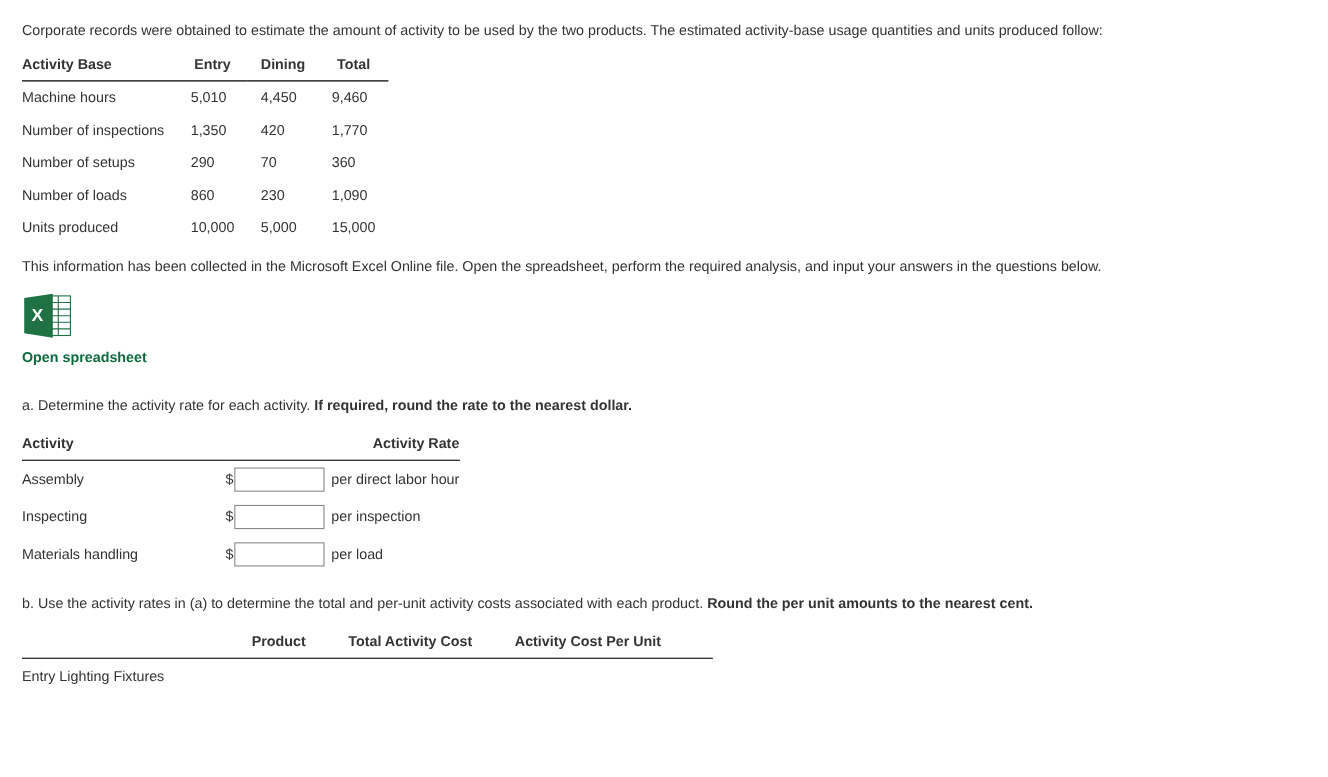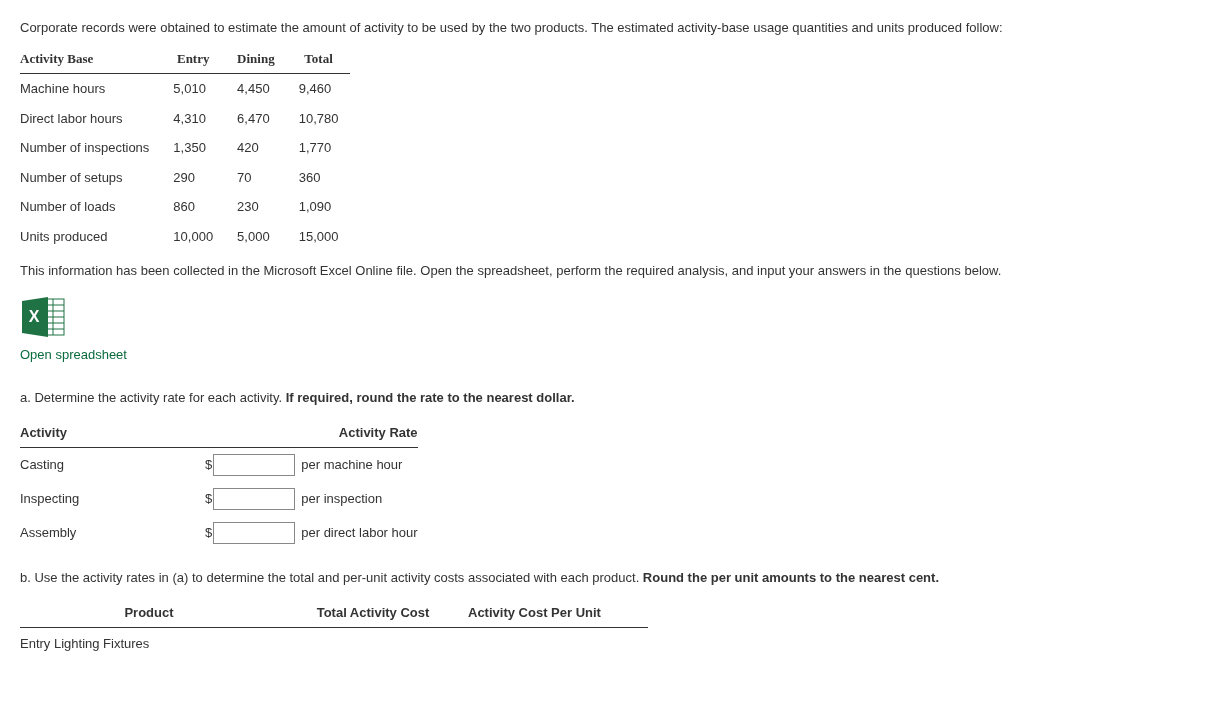--- a/index.html
+++ b/index.html
@@ -12,48 +12,48 @@
   }
   .intro { }
   table { border-collapse: collapse; }
   .activity-base-table th,
   .activity-base-table td {
     padding: 5px 12px;
     font-size: 13px;
   }
   .activity-base-table th:first-child,
   .activity-base-table td:first-child { text-align: left; padding-left: 0; }
-  .activity-base-table thead th { font-weight: bold; border-bottom: 1px solid #333; font-family: Liberation Serif, serif; }
+  .activity-base-table thead th { font-weight: bold; border-bottom: 1px solid #333; }
   .activity-base-table { margin: 6px 0 10px 0; }
   .note { margin: 10px 0 14px 0; }
   .spreadsheet-block { margin: 10px 0 24px 0; }
   .excel-icon {
     width: 48px; height: 44px;
     display: block;
     margin-bottom: 6px;
   }
-  .open-link { color: #0a6b3d; font-size: 13px; cursor: pointer; }
+  .open-link { color: #0a6b3d; font-size: 13px; cursor: pointer; font-weight: bold; }
   .question { margin: 18px 0 10px 0; }
   .q-letter { font-weight: normal; }
   .bold { font-weight: bold; }
   .activity-rate-table thead th { font-weight: bold; border-bottom: 1px solid #333; text-align: left; padding: 5px 0; }
   .activity-rate-table td { padding: 6px 0; vertical-align: middle; }
   .activity-rate-table td:first-child { width: 185px; }
   .activity-rate-table .unit-cell { padding-left: 6px; }
   .setup-row td:first-child { color: #0a6b3d; }
   input.num {
     width: 74px;
     height: 18px;
     border: 1px solid #888;
     font-size: 12px;
     padding: 1px 3px;
     box-sizing: content-box;
   }
   .dollar { margin-right: 1px; }
-  .product-table thead th { font-weight: bold; border-bottom: 1px solid #333; text-align: center; padding: 5px 10px 5px 0; }
+  .product-table thead th { font-weight: bold; border-bottom: 1px solid #333; text-align: right; padding: 5px 10px 5px 0; }
   .product-table td { padding: 6px 10px 6px 0; vertical-align: middle; }
   .product-table td:first-child { width: 258px; }
   .product-table .col-total { width: 170px; text-align: center;}
   .product-table .col-per  { width: 170px; text-align: left; margin-left: 32px;}
   .product-table .cell-input { text-align: left; }
 </style>
 </head>
 <body>
 
 <div class="intro">Corporate records were obtained to estimate the amount of activity to be used by the two products. The estimated activity-base usage quantities and units produced follow:</div>
@@ -66,26 +66,20 @@
       <th>Dining</th>
       <th>Total</th>
     </tr>
   </thead>
   <tbody>
     <tr>
       <td>Machine hours</td>
       <td>5,010</td>
       <td>4,450</td>
       <td>9,460</td>
-    </tr>
-    <tr>
-      <td>Direct labor hours</td>
-      <td>4,310</td>
-      <td>6,470</td>
-      <td>10,780</td>
     </tr>
     <tr>
       <td>Number of inspections</td>
       <td>1,350</td>
       <td>420</td>
       <td>1,770</td>
     </tr>
     <tr>
       <td>Number of setups</td>
       <td>290</td>
@@ -130,33 +124,33 @@
 
 <table class="activity-rate-table">
   <thead>
     <tr>
       <th>Activity</th>
       <th colspan="2" style="text-align:right; padding-left:40px;">Activity Rate</th>
     </tr>
   </thead>
   <tbody>
     <tr>
-      <td>Casting</td>
+      <td>Assembly</td>
       <td><span class="dollar">$</span><input class="num" type="text" style=""></td>
-      <td class="unit-cell">per machine hour</td>
+      <td class="unit-cell">per direct labor hour</td>
     </tr>
     <tr>
       <td>Inspecting</td>
       <td><span class="dollar">$</span><input class="num" type="text" style=""></td>
       <td class="unit-cell">per inspection</td>
     </tr>
     <tr>
-      <td>Assembly</td>
+      <td>Materials handling</td>
       <td><span class="dollar">$</span><input class="num" type="text" style=""></td>
-      <td class="unit-cell">per direct labor hour</td>
+      <td class="unit-cell">per load</td>
     </tr>
   </tbody>
 </table>
 
 <div class="question">
   <span class="q-letter">b.</span><span>  Use the activity rates in (a) to determine the total and per-unit activity costs associated with each product. </span><span class="bold">Round the per unit amounts to the nearest cent.</span>
 </div>
 
 <table class="product-table">
   <thead>

